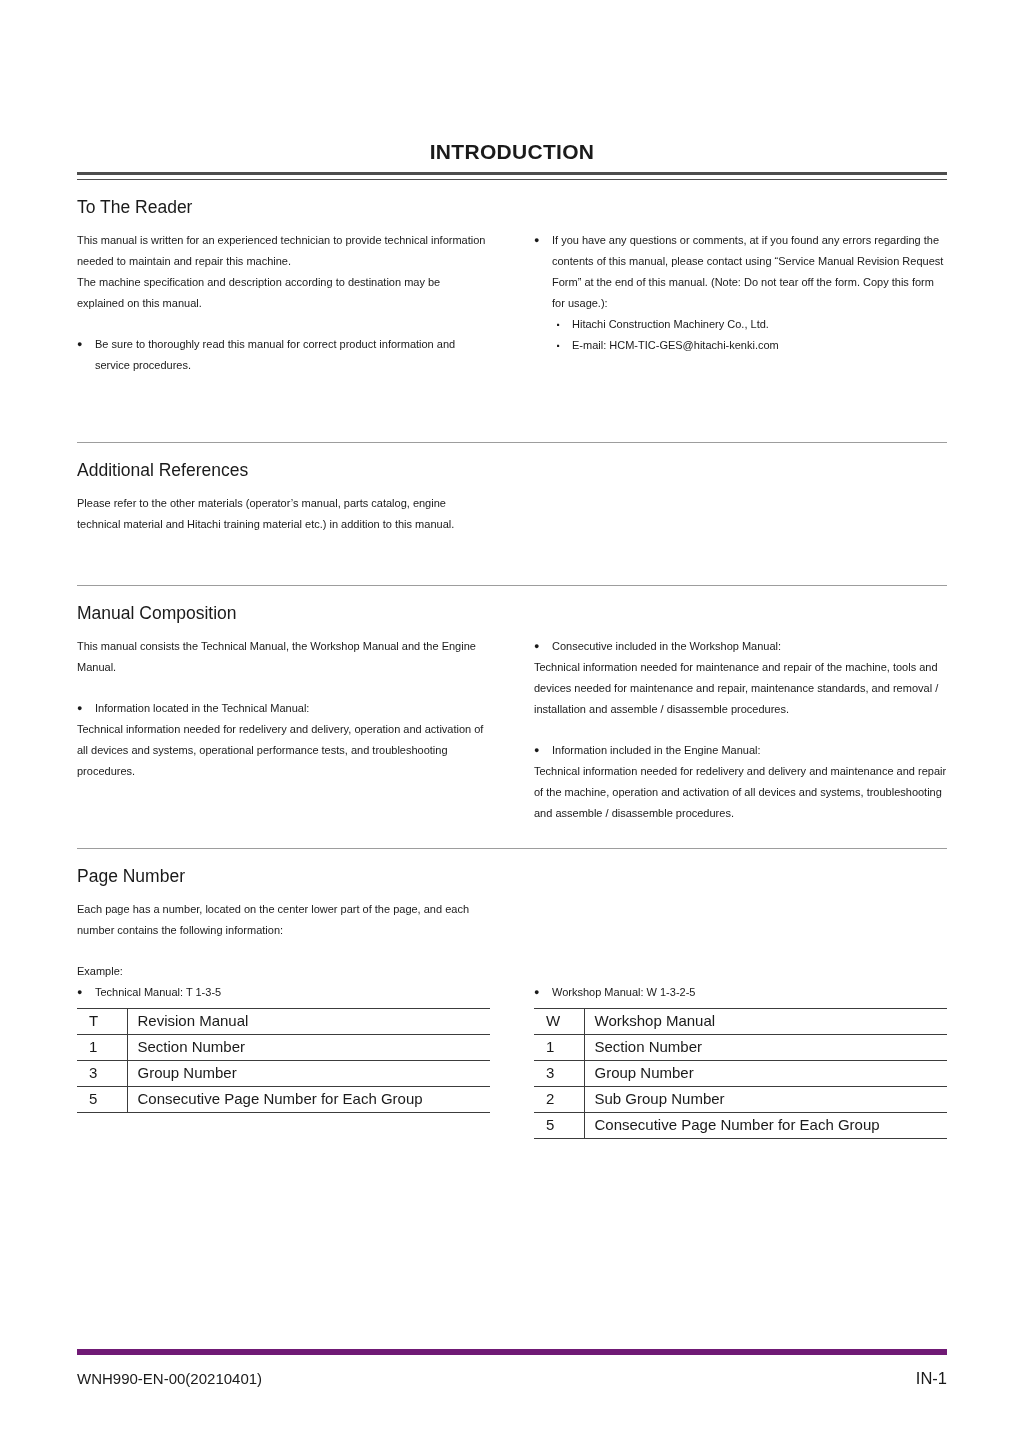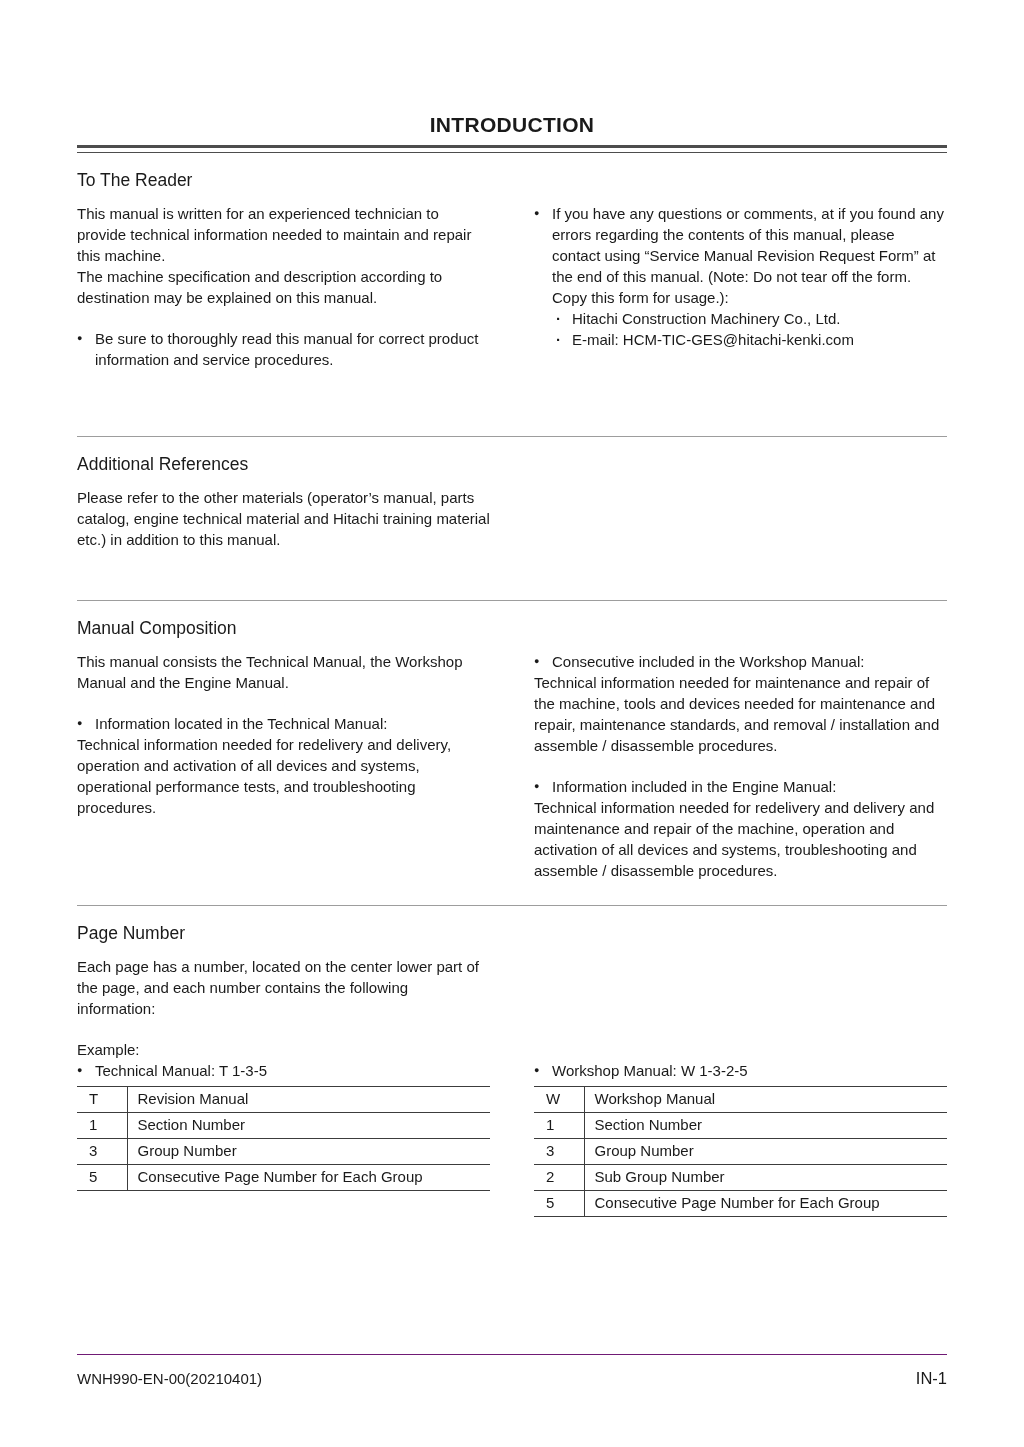--- a/index.html
+++ b/index.html
@@ -16,20 +16,21 @@
     padding: 112px 77px 58px 77px;
     display: flex;
     flex-direction: column;
   }
   h1.doc-title {
     text-align: center;
     font-size: 21px;
     line-height: 26px;
     letter-spacing: 0.3px;
     font-weight: bold;
+    margin-top: 27px;
   }
   .title-rule {
     margin-top: 7px;
     height: 8px;
     border-top: 3px solid #4d4d4d;
     border-bottom: 1px solid #4d4d4d;
   }
   section { margin-top: 16px; }
   h2.section-heading {
     font-size: 17.5px;
@@ -41,21 +42,21 @@
     border: none;
     border-top: 1px solid #9d9d9d;
     height: 0;
   }
   .rule-1 { margin-top: 66px; }
   .rule-2 { margin-top: 50px; }
   .rule-3 { margin-top: 24px; }
   .two-col { display: flex; gap: 44px; }
   .col { flex: 1 1 0; min-width: 0; }
   p.body-text, .bullet-text, .sub-text {
-    font-size: 15px;
+    font-size: 11px;
     line-height: 21px;
   }
   .gap { height: 20px; }
   .bullet-item { display: flex; align-items: flex-start; }
   .bullet-icon {
     flex: 0 0 18px;
     width: 18px;
     font-size: 9px;
     line-height: 21px;
     color: #1a1a1a;
@@ -81,21 +82,21 @@
     border-top: 1.5px solid #3c3c3c;
     border-bottom: 1.5px solid #3c3c3c;
   }
   table.pn-table td.code-cell {
     width: 50px;
     border-right: 1.5px solid #3c3c3c;
     padding-left: 12px;
   }
   .footer {
     margin-top: auto;
-    border-top: 1px solid #701a75;
+    border-top: 6px solid #701a75;
     padding-top: 14px;
     position: relative;
   }
   .footer .doc-code { font-size: 15px; line-height: 20px; }
   .footer .page-label {
     position: absolute;
     top: 12px;
     left: 0;
     right: 0;
     text-align: right;

